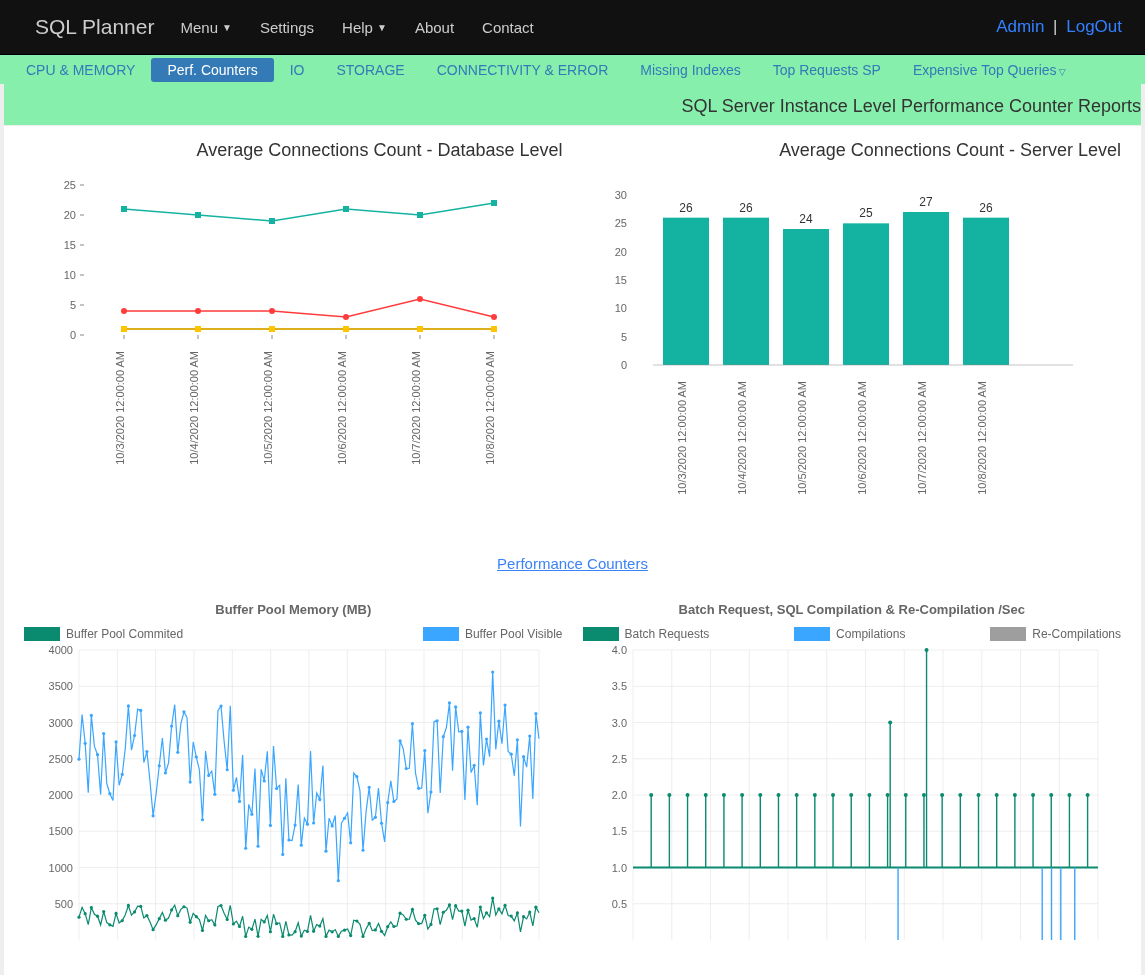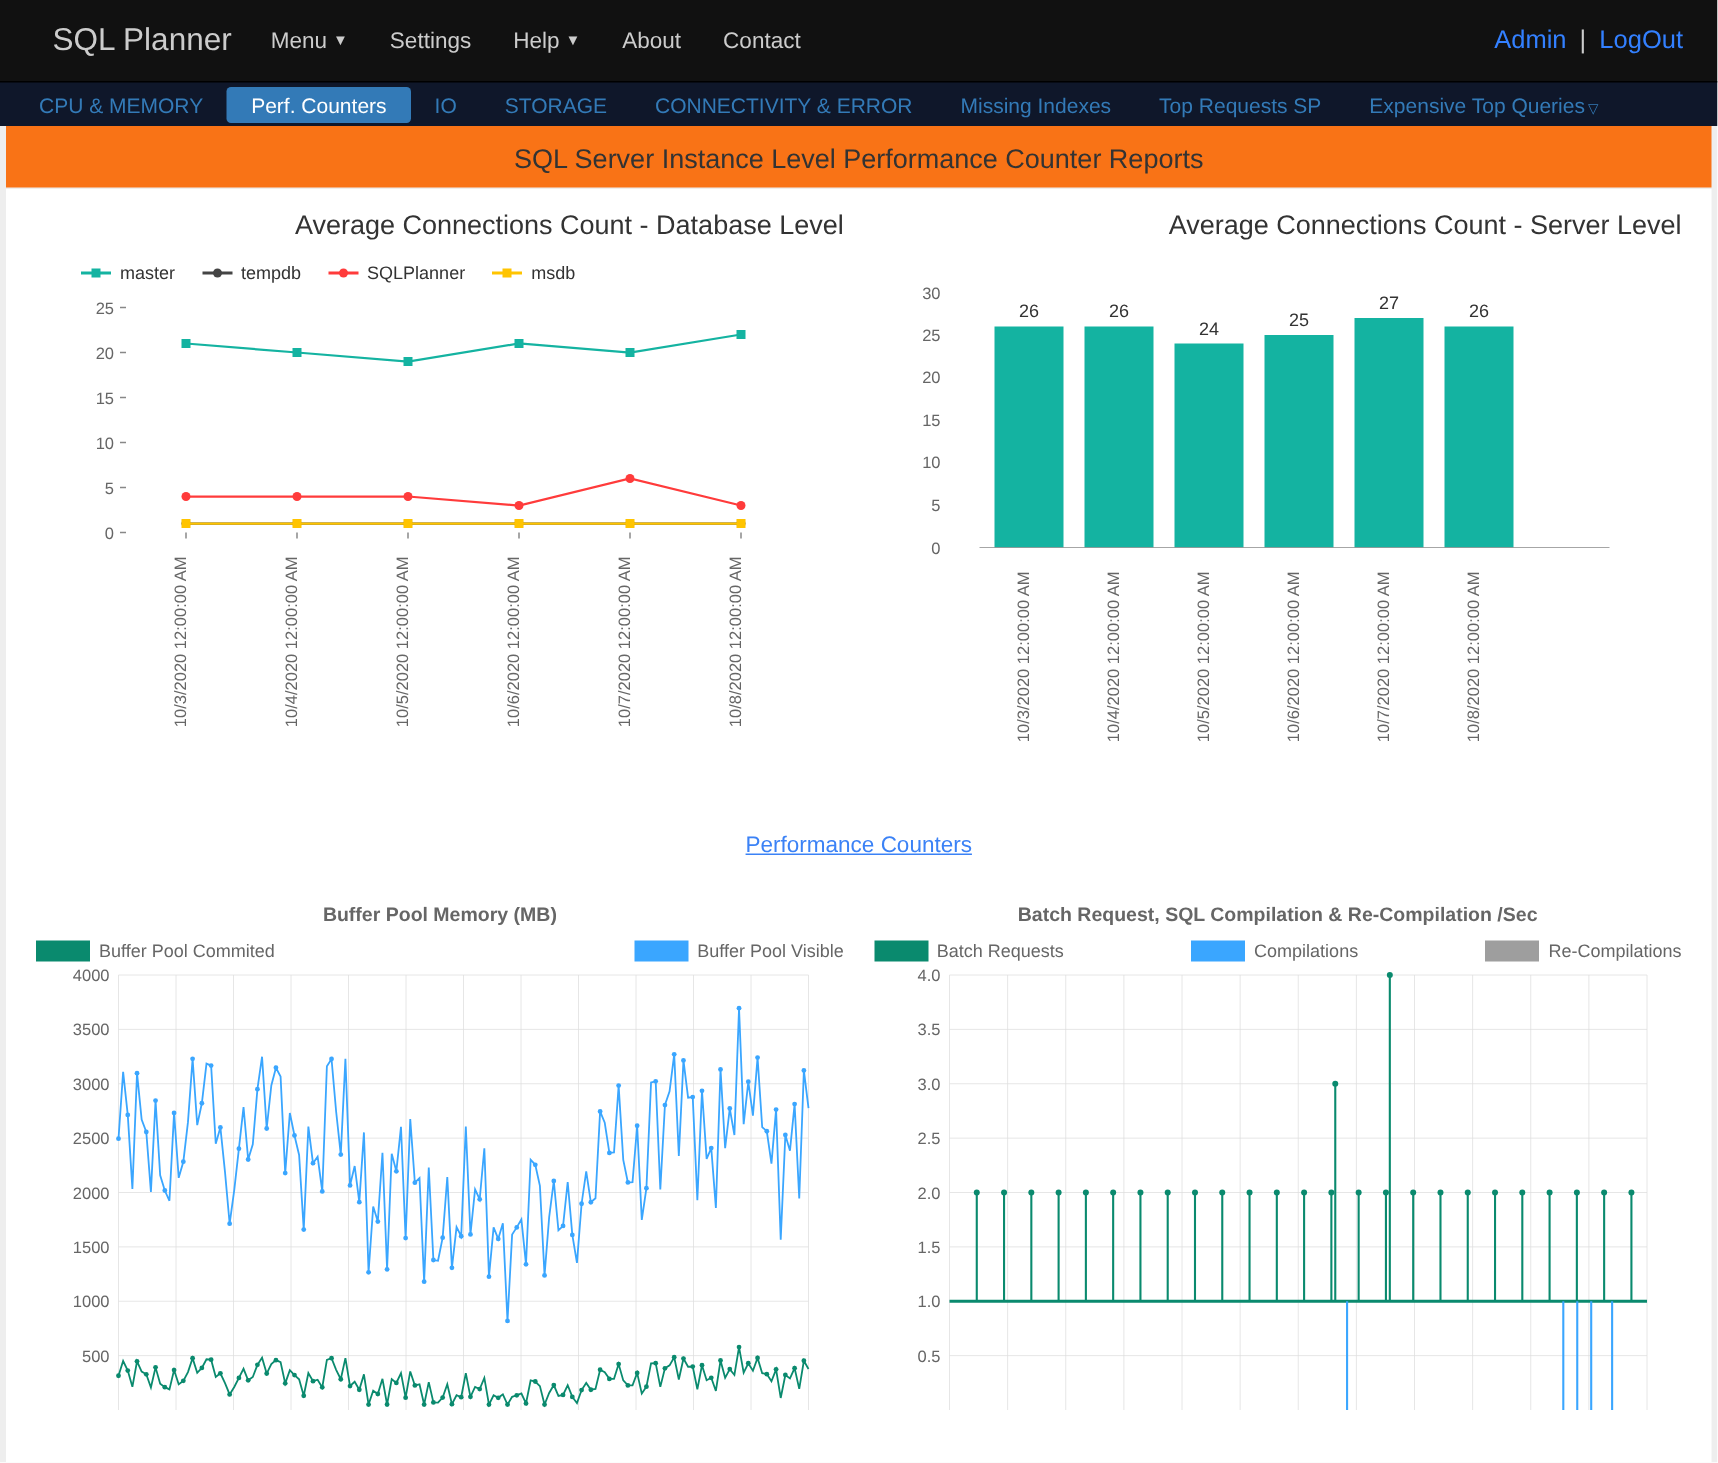--- a/index.html
+++ b/index.html
@@ -8,28 +8,28 @@
   
   .top-nav { background: #111; height: 54px; display: flex; align-items: center; padding: 0 23px; color: #fff; font-size: 15px; }
   .brand { color: #ccc; font-size: 21px; font-weight: 400; padding: 0 12px; }
   .top-nav .nav-item { color: #ccc; padding: 0 14px; cursor: pointer; display: flex; align-items: center; gap: 4px; }
   .top-nav .spacer { flex: 1; }
   .top-nav .right { color: #3380ff; font-size: 17px; }
   .top-nav .right .pipe { color: #ccc; padding: 0 4px; }
   .caret { font-size: 10px; }
   
   
-  .sub-tabs { background: #0f172a; border-top: 1px solid #000; display: flex; align-items: center; padding: 0 10px; height: 30px; font-size: 14px; }
+  .sub-tabs { background: #86efac; border-top: 1px solid #000; display: flex; align-items: center; padding: 0 10px; height: 30px; font-size: 14px; }
   .sub-tabs .tab { color: #337ab7; padding: 4px 16px; cursor: pointer; white-space: nowrap; }
   .sub-tabs .tab.active { background: #337ab7; color: #fff; border-radius: 3px; }
   .sub-tabs .tab .caret-down { font-size: 9px; margin-left: 2px; }
   
   
   .page { background: #eee; padding: 0 4px; }
-  .panel-head { background: #f97316; text-align: center; padding: 12px 0 8px; font-size: 18px; color: #333; }
+  .panel-head { background: #86efac; text-align: right; padding: 12px 0 8px; font-size: 18px; color: #333; }
   .panel-body { background: #fff; padding: 4px 0 30px 0; margin-top: 1px; }
   .grid2 { display: flex; gap: 20px; padding: 0 20px; }
   .chart-card { flex: 1; }
   .chart-title { font-size: 18px; color: #333; text-align: right; margin: 10px 0 14px; }
   
   .legend { display: flex; gap: 18px; font-size: 12px; color: #333; padding-left: 30px; margin-bottom: 6px; flex-wrap: wrap; }
   .legend-item { display: flex; align-items: center; gap: 6px; }
   .legend-sw { width: 20px; height: 2px; position: relative; }
   .legend-sw::after { content: ""; position: absolute; left: 7px; top: -2px; width: 6px; height: 6px; }
   .legend-sw.sq::after { background: inherit; }
@@ -83,38 +83,20 @@
 </div>
 
 <div class="page">
   <div class="panel-head">SQL Server Instance Level Performance Counter Reports</div>
   <div class="panel-body">
 
     <div class="grid2">
 
       <div class="chart-card">
         <div class="chart-title">Average Connections Count - Database Level</div>
-        <div class="legend">
-          <div class="legend-item">
-              <span class="legend-sw sq" style="background:#14b3a1;color:#14b3a1"></span>
-              <span>master</span>
-            </div>
-          <div class="legend-item">
-              <span class="legend-sw circle" style="background:#444;color:#444"></span>
-              <span>tempdb</span>
-            </div>
-          <div class="legend-item">
-              <span class="legend-sw circle" style="background:#ff3b3b;color:#ff3b3b"></span>
-              <span>SQLPlanner</span>
-            </div>
-          <div class="legend-item">
-              <span class="legend-sw sq" style="background:#ffc400;color:#ffc400"></span>
-              <span>msdb</span>
-            </div>
-        </div>
         <svg id="svg-db" width="500" height="290">
             <text x="52" y="164" class="ytick">0</text>
             <line x1="60" y1="160" x2="56" y2="160" stroke="#888"></line>
             <text x="52" y="134" class="ytick">5</text>
             <line x1="60" y1="130" x2="56" y2="130" stroke="#888"></line>
             <text x="52" y="104" class="ytick">10</text>
             <line x1="60" y1="100" x2="56" y2="100" stroke="#888"></line>
             <text x="52" y="74" class="ytick">15</text>
             <line x1="60" y1="70" x2="56" y2="70" stroke="#888"></line>
             <text x="52" y="44" class="ytick">20</text>

